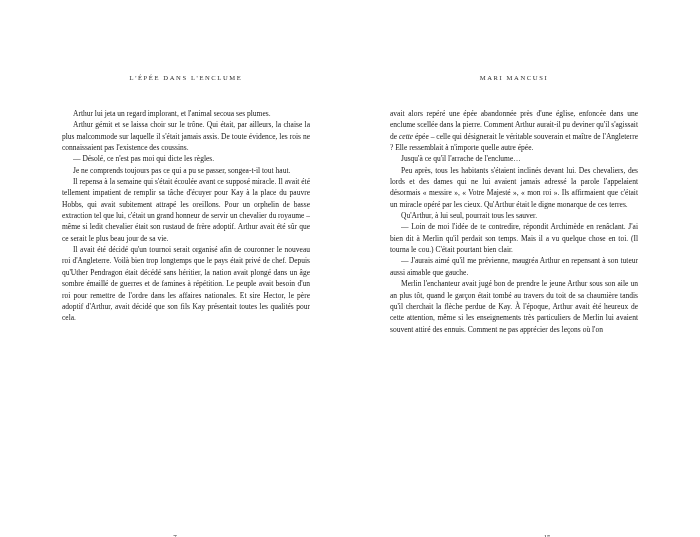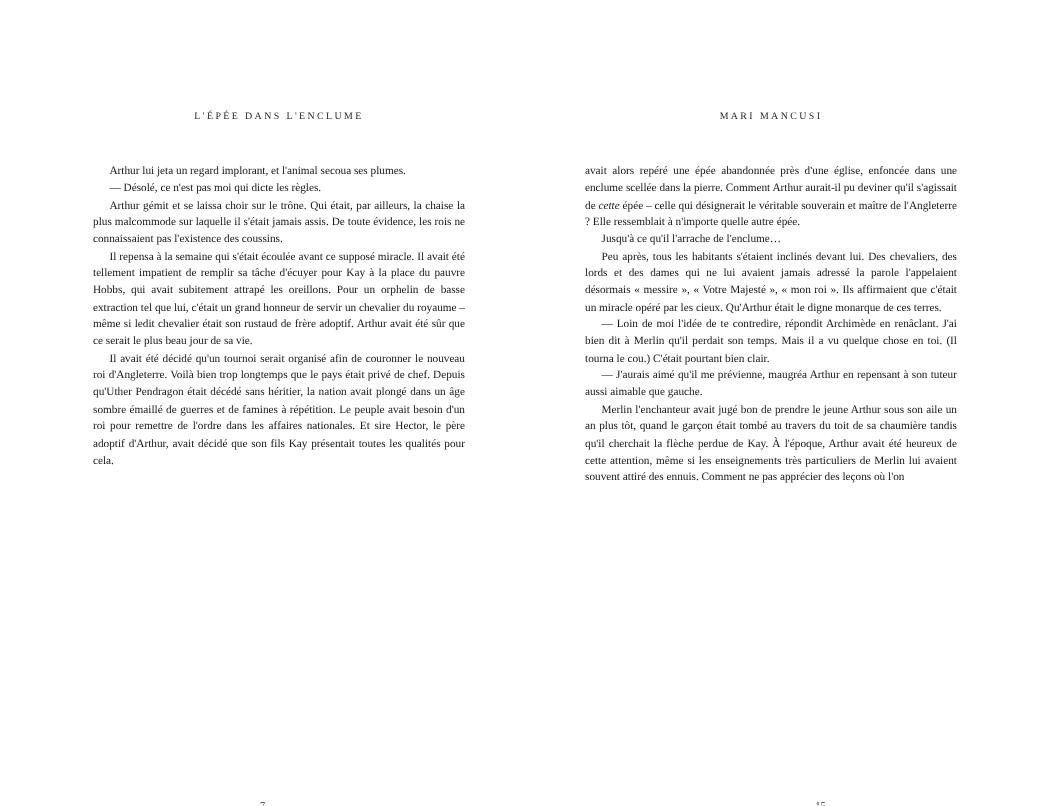--- a/index.html
+++ b/index.html
@@ -77,34 +77,36 @@
 </style>
 </head>
 <body>
 
 <div class="spread">
 
   <div class="page page-left">
     <div class="running-head">L'ÉPÉE DANS L'ENCLUME</div>
     <div class="body-col">
       <p>Arthur lui jeta un regard implorant, et l'animal secoua ses plumes.</p>
+      <p>Arthur gémit et se laissa choir sur le trône. Qui était, par ailleurs, la chaise la plus malcommode sur laquelle il s'était jamais assis. De toute évidence, les rois ne connaissaient pas l'existence des coussins.</p>
       <p>— Désolé, ce n'est pas moi qui dicte les règles.</p>
-      <p>Arthur gémit et se laissa choir sur le trône. Qui était, par ailleurs, la chaise la plus malcommode sur laquelle il s'était jamais assis. De toute évidence, les rois ne connaissaient pas l'existence des coussins.</p>
+      <p>Je ne comprends toujours pas ce qui a pu se passer, songea-t-il tout haut.</p>
       <p>Il repensa à la semaine qui s'était écoulée avant ce supposé miracle. Il avait été tellement impatient de remplir sa tâche d'écuyer pour Kay à la place du pauvre Hobbs, qui avait subitement attrapé les oreillons. Pour un orphelin de basse extraction tel que lui, c'était un grand honneur de servir un chevalier du royaume – même si ledit chevalier était son rustaud de frère adoptif. Arthur avait été sûr que ce serait le plus beau jour de sa vie.</p>
       <p>Il avait été décidé qu'un tournoi serait organisé afin de couronner le nouveau roi d'Angleterre. Voilà bien trop longtemps que le pays était privé de chef. Depuis qu'Uther Pendragon était décédé sans héritier, la nation avait plongé dans un âge sombre émaillé de guerres et de famines à répétition. Le peuple avait besoin d'un roi pour remettre de l'ordre dans les affaires nationales. Et sire Hector, le père adoptif d'Arthur, avait décidé que son fils Kay présentait toutes les qualités pour cela.</p>
     </div>
     <div class="folio folio-left">7</div>
   </div>
 
   <div class="page page-right">
     <div class="running-head">MARI MANCUSI</div>
     <div class="body-col">
       <p class="noindent">avait alors repéré une épée abandonnée près d'une église, enfoncée dans une enclume scellée dans la pierre. Comment Arthur aurait-il pu deviner qu'il s'agissait de <em>cette</em> épée – celle qui désignerait le véritable souverain et maître de l'Angleterre ? Elle ressemblait à n'importe quelle autre épée.</p>
       <p>Jusqu'à ce qu'il l'arrache de l'enclume…</p>
       <p>Peu après, tous les habitants s'étaient inclinés devant lui. Des chevaliers, des lords et des dames qui ne lui avaient jamais adressé la parole l'appelaient désormais « messire », « Votre Majesté », « mon roi ». Ils affirmaient que c'était un miracle opéré par les cieux. Qu'Arthur était le digne monarque de ces terres.</p>
+      <p>Qu'Arthur, à lui seul, pourrait tous les sauver.</p>
       <p>— Loin de moi l'idée de te contredire, répondit Archimède en renâclant. J'ai bien dit à Merlin qu'il perdait son temps. Mais il a vu quelque chose en toi. (Il tourna le cou.) C'était pourtant bien clair.</p>
       <p>— J'aurais aimé qu'il me prévienne, maugréa Arthur en repensant à son tuteur aussi aimable que gauche.</p>
       <p>Merlin l'enchanteur avait jugé bon de prendre le jeune Arthur sous son aile un an plus tôt, quand le garçon était tombé au travers du toit de sa chaumière tandis qu'il cherchait la flèche perdue de Kay. À l'époque, Arthur avait été heureux de cette attention, même si les enseignements très particuliers de Merlin lui avaient souvent attiré des ennuis. Comment ne pas apprécier des leçons où l'on</p>
     </div>
     <div class="folio folio-right">15</div>
   </div>
 
 </div>
 
 </body></html>

